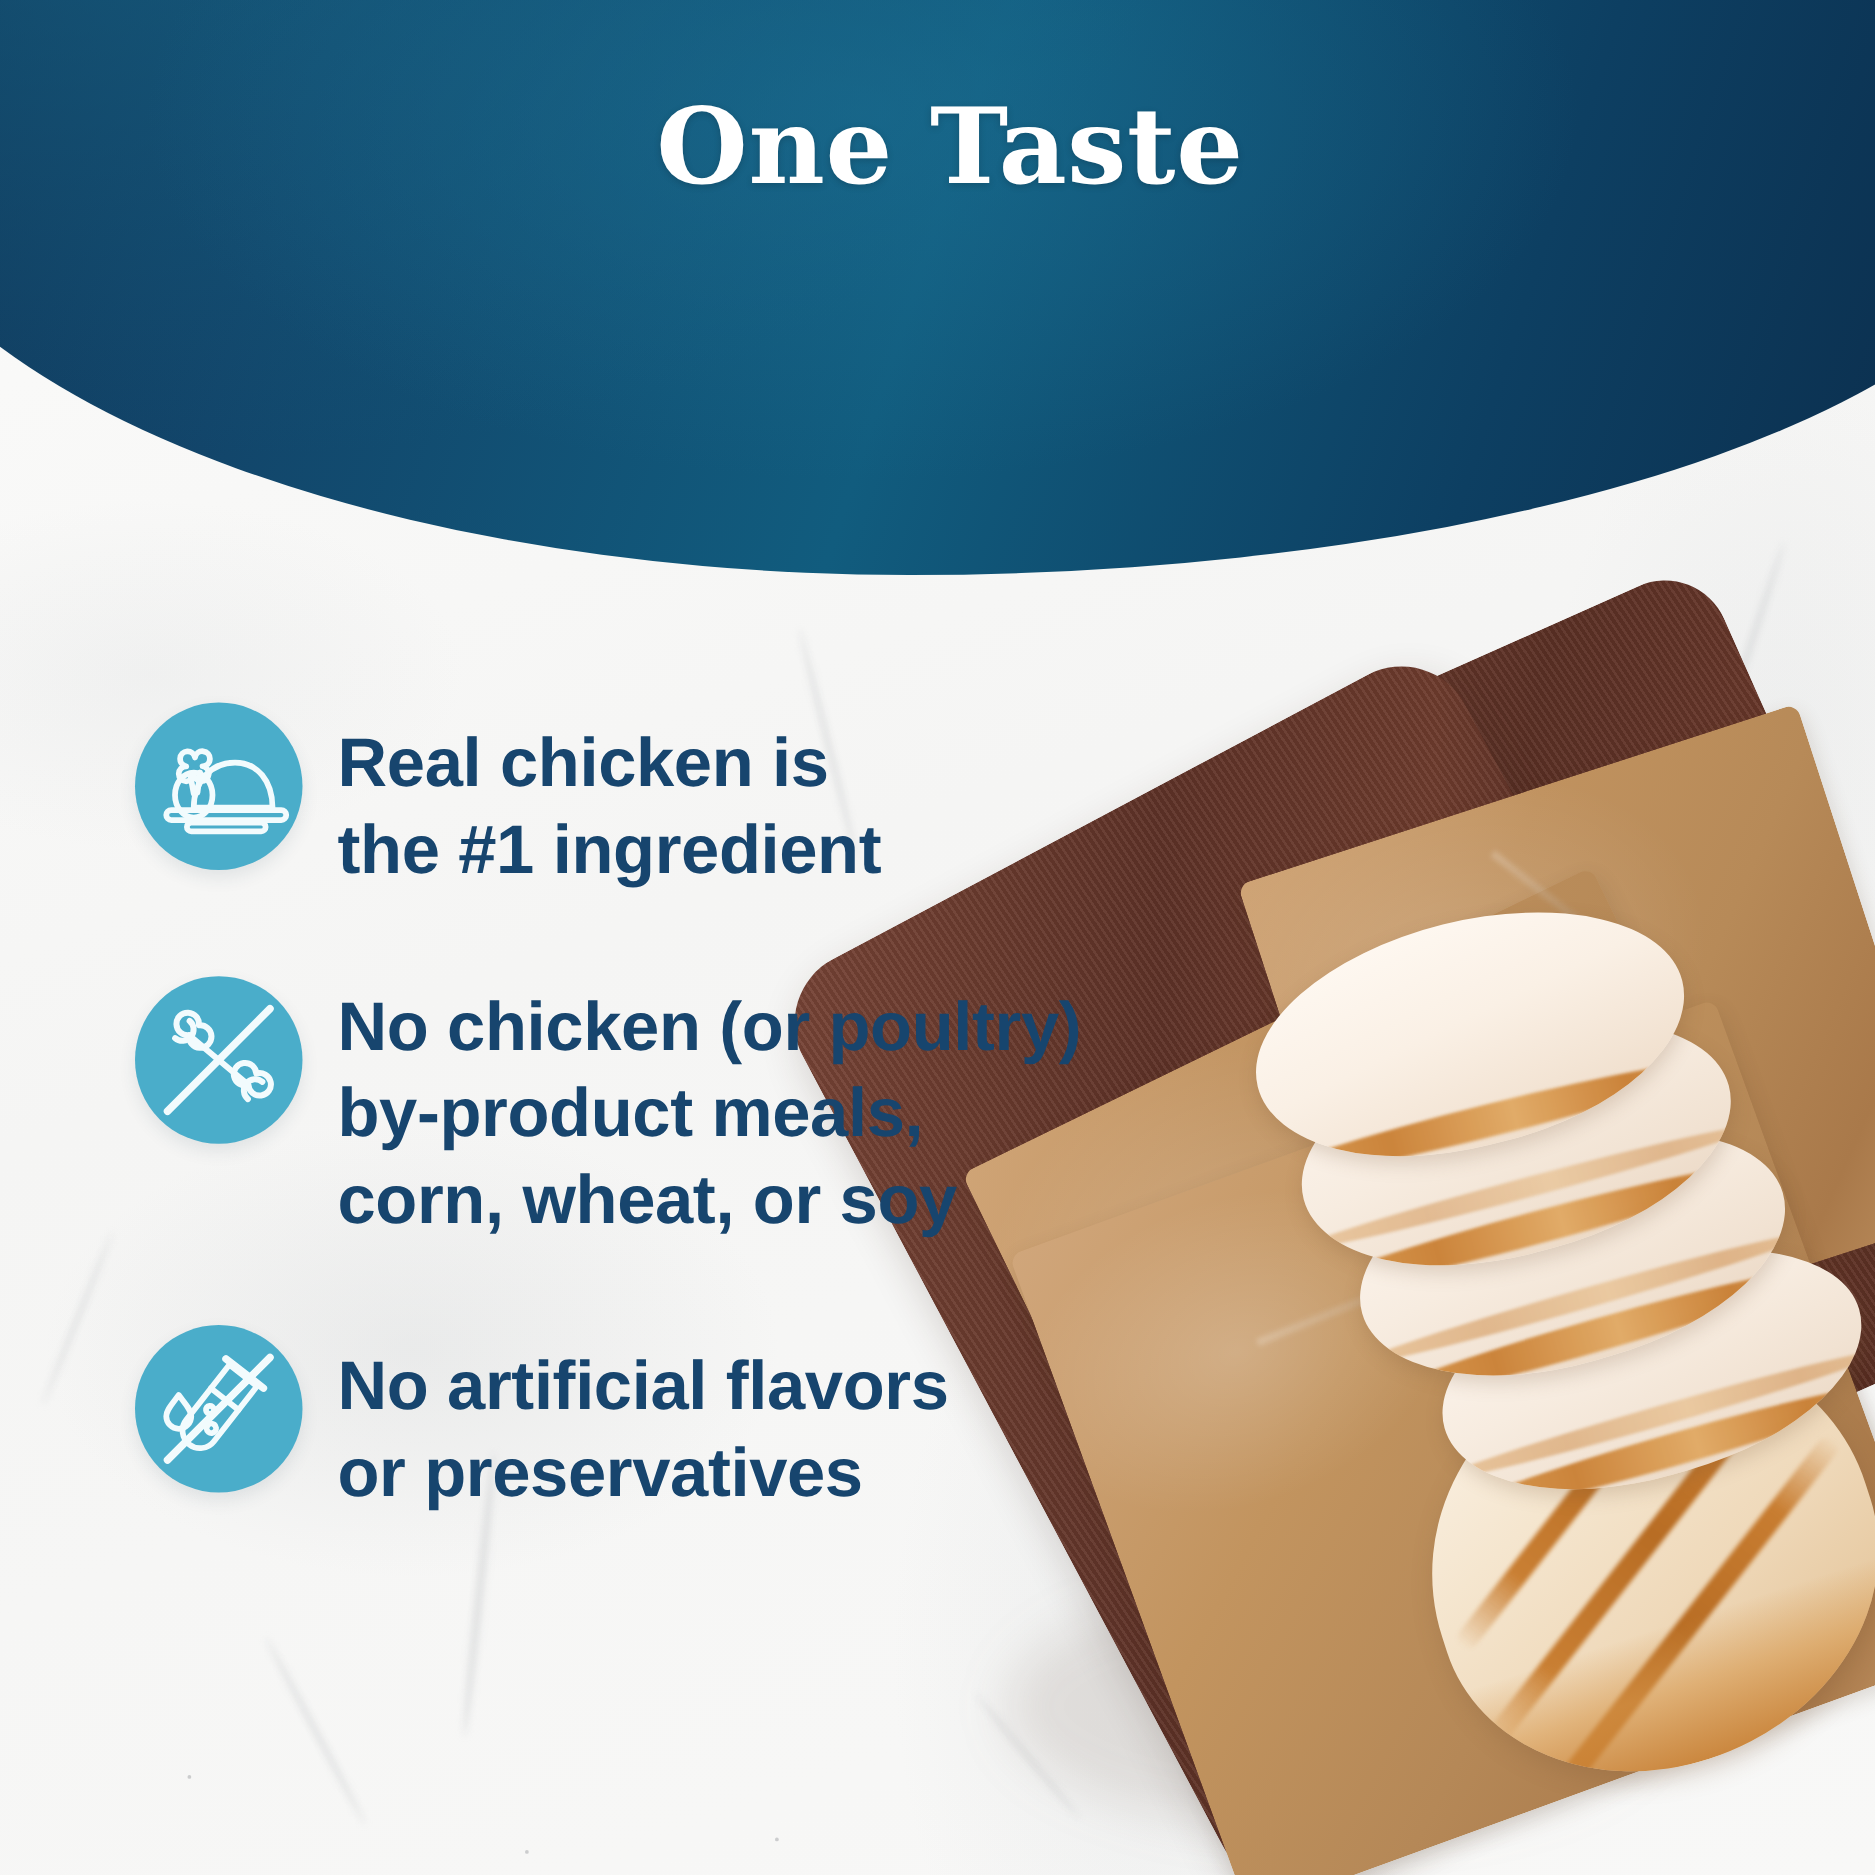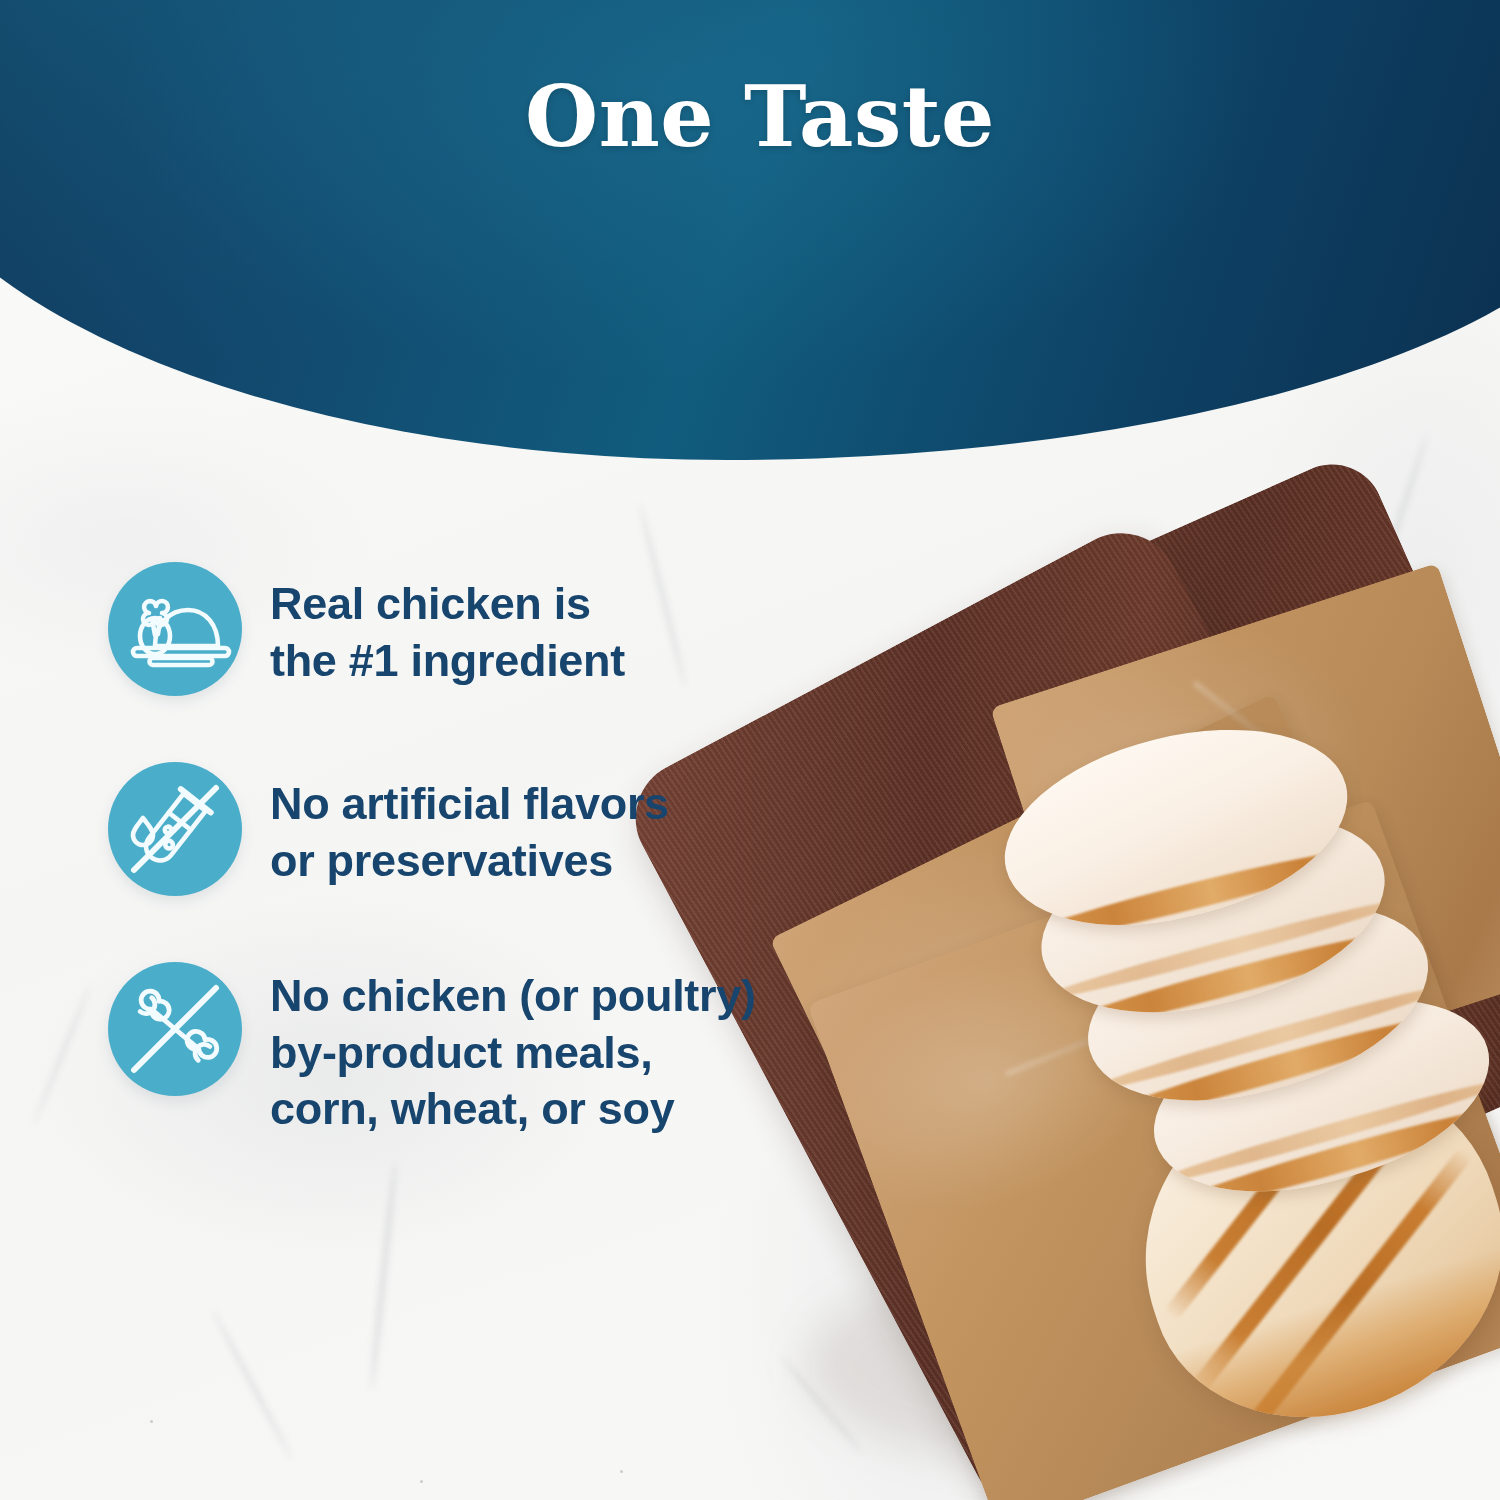--- a/index.html
+++ b/index.html
@@ -128,21 +128,21 @@
     height: 134px;
     border-radius: 50%;
     background: #4aadca;
     position: relative;
     box-shadow: 0 6px 14px rgba(40,70,90,.10);
     margin-right: 28px;
   }
   .badge svg { position: absolute; inset: 0; width: 134px; height: 134px; }
   .bullet-text {
     color: #17456e;
-    font-size: 45px;
+    font-size: 55px;
     font-weight: 700;
     line-height: 1.26;
     letter-spacing: -0.3px;
     padding-top: 6px;
     white-space: pre-line;
   }
   .b1 .bullet-text { padding-top: 14px; }
   .b3 .bullet-text { padding-top: 14px; }
 
   
@@ -332,20 +332,40 @@
             <path d="M44 57 L47 73"></path>
             <path d="M52 56 L50 72"></path>
             <path d="M41 51 a6 6 0 1 1 7 -7 a6 6 0 1 1 6 7 a6 6 0 1 1 -7 6 a6 6 0 1 1 -6 -6 z"></path>
             <path d="M29 86 H117 a4 4 0 0 1 0 8 H29 a4 4 0 0 1 0 -8 z"></path>
             <path d="M45 96 H101 a3 3 0 0 1 0 7 H45 a3 3 0 0 1 0 -7 z"></path>
           </g>
         </svg>
       </div>
       <div class="bullet-text">Real chicken is
 the #1 ingredient</div>
+    </div>
+
+    <div class="bullet b2">
+      <div class="badge">
+        <svg viewBox="0 0 134 134">
+          <g fill="none" stroke="#f2fbfd" stroke-width="4.8" stroke-linecap="round" stroke-linejoin="round">
+            <g transform="rotate(40 67 67)">
+              <path d="M38 67 H96"></path>
+              <path d="M38 67 a9 9 0 1 1 1 -11 a9 9 0 1 1 -1 11 z" transform="translate(-2 0)"></path>
+              <path d="M96 67 a9 9 0 1 0 -1 -11 a9 9 0 1 0 1 11 z" transform="translate(2 0)"></path>
+              <path d="M29 58 a9 9 0 1 1 0 18"></path>
+              <path d="M105 58 a9 9 0 1 0 0 18"></path>
+            </g>
+            <path d="M26 108 L108 26" stroke-width="6"></path>
+          </g>
+        </svg>
+      </div>
+      <div class="bullet-text">No chicken (or poultry)
+by-product meals,
+corn, wheat, or soy</div>
     </div>
 
     <div class="bullet b3">
       <div class="badge">
         <svg viewBox="0 0 134 134">
           <g fill="none" stroke="#f2fbfd" stroke-width="4.6" stroke-linecap="round" stroke-linejoin="round">
             <g transform="rotate(38 67 67)">
               <path d="M52 34 h28 v56 a14 14 0 0 1 -28 0 z"></path>
               <path d="M47 32 h38" stroke-width="6"></path>
               <path d="M52 58 h28"></path>
@@ -354,34 +374,14 @@
             </g>
             <path d="M35 56 c6 8 10 12 10 17 a10 10 0 0 1 -20 0 c0 -5 4 -9 10 -17 z"></path>
             <path d="M26 108 L108 26" stroke-width="6"></path>
           </g>
         </svg>
       </div>
       <div class="bullet-text">No artificial flavors
 or preservatives</div>
     </div>
 
-    <div class="bullet b2">
-      <div class="badge">
-        <svg viewBox="0 0 134 134">
-          <g fill="none" stroke="#f2fbfd" stroke-width="4.8" stroke-linecap="round" stroke-linejoin="round">
-            <g transform="rotate(40 67 67)">
-              <path d="M38 67 H96"></path>
-              <path d="M38 67 a9 9 0 1 1 1 -11 a9 9 0 1 1 -1 11 z" transform="translate(-2 0)"></path>
-              <path d="M96 67 a9 9 0 1 0 -1 -11 a9 9 0 1 0 1 11 z" transform="translate(2 0)"></path>
-              <path d="M29 58 a9 9 0 1 1 0 18"></path>
-              <path d="M105 58 a9 9 0 1 0 0 18"></path>
-            </g>
-            <path d="M26 108 L108 26" stroke-width="6"></path>
-          </g>
-        </svg>
-      </div>
-      <div class="bullet-text">No chicken (or poultry)
-by-product meals,
-corn, wheat, or soy</div>
-    </div>
-
   </div>
 </div>
 
 </body></html>

